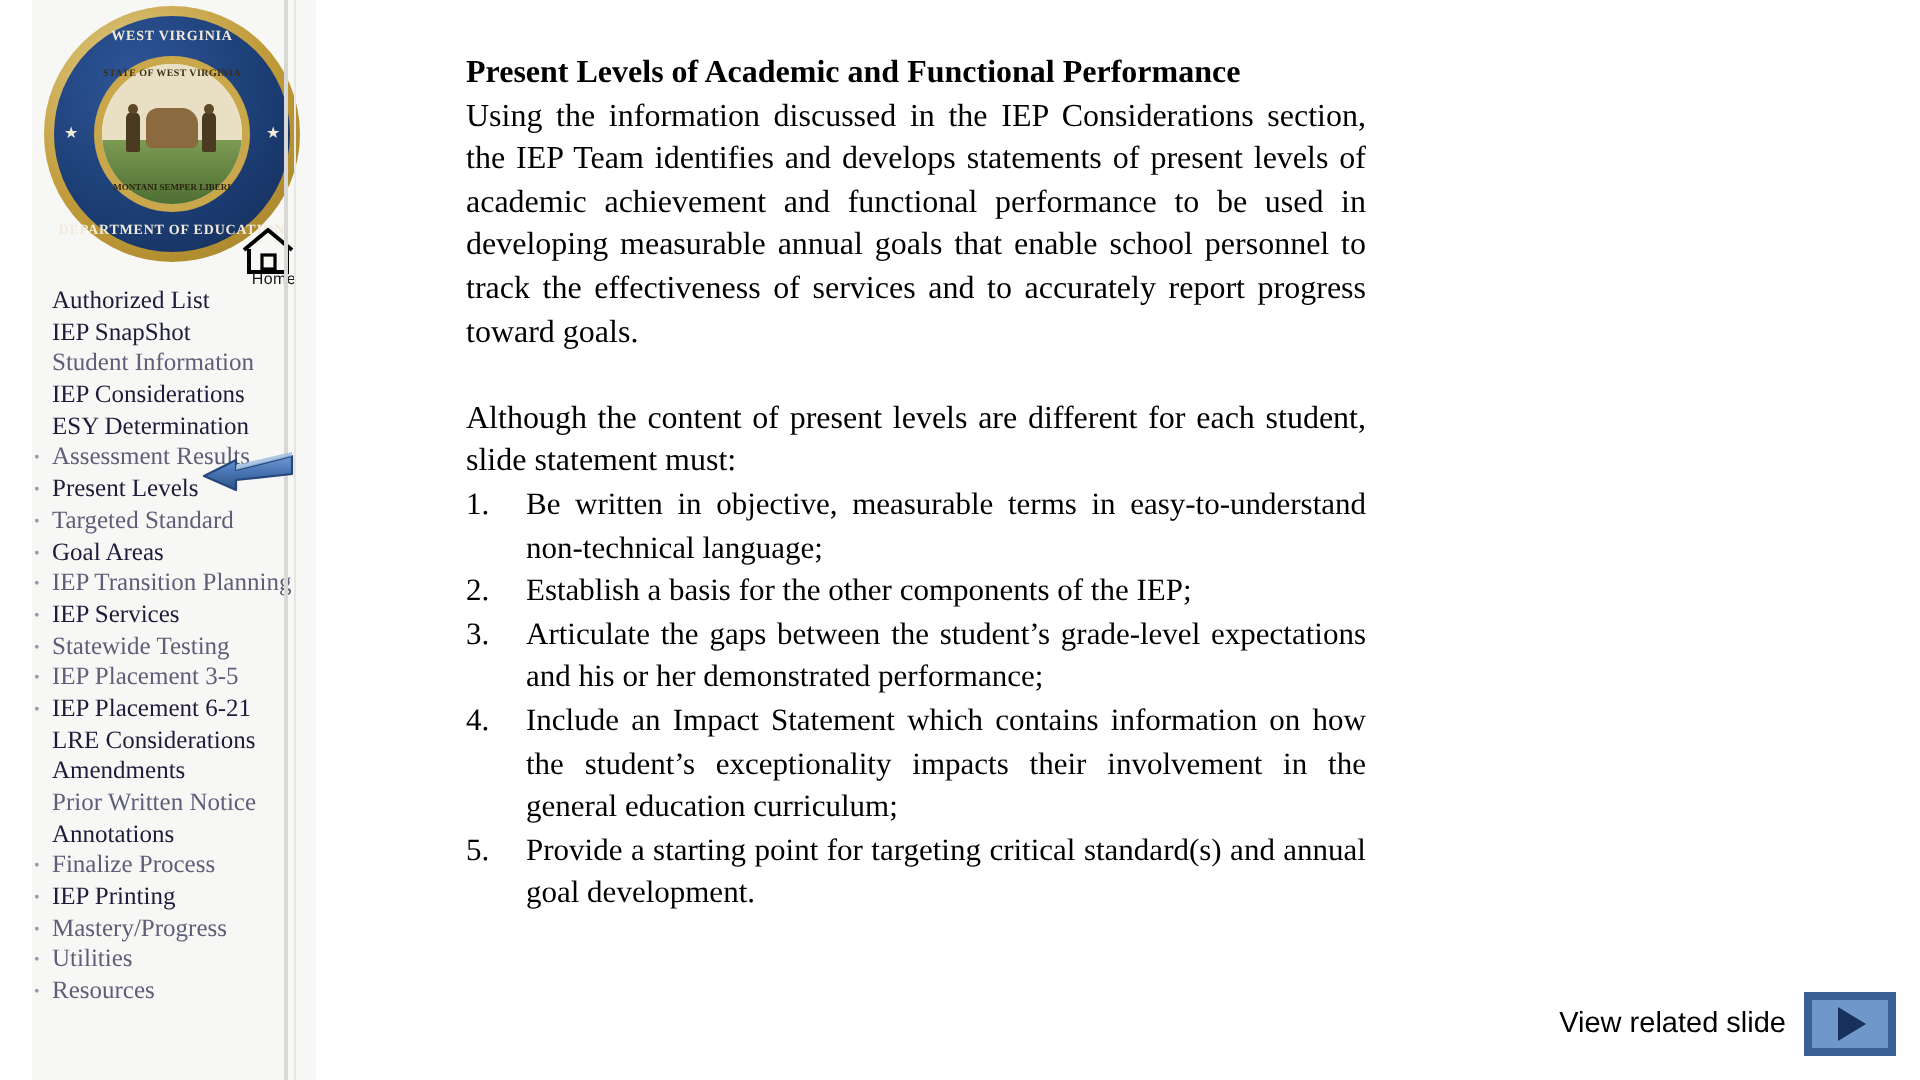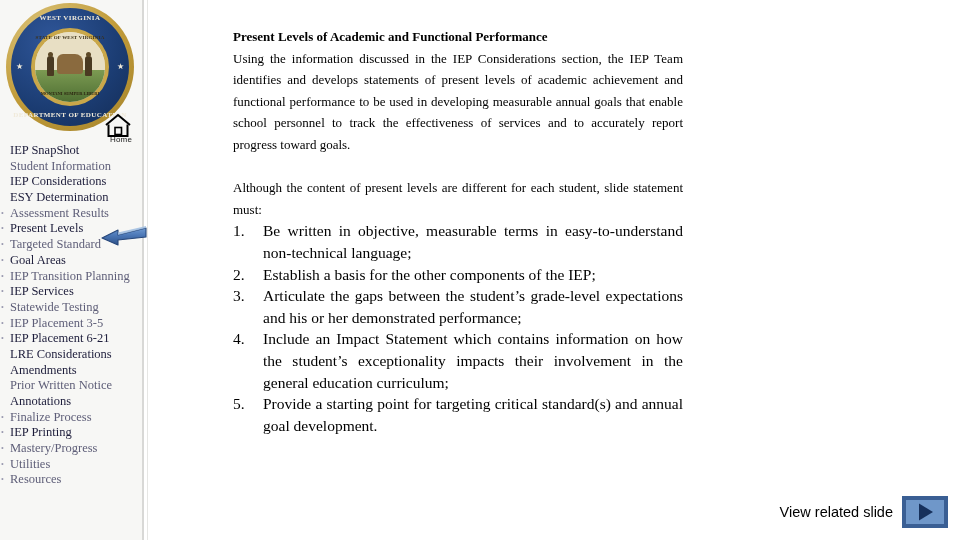--- a/index.html
+++ b/index.html
@@ -11,21 +11,21 @@
     height: 540px;
     background: #ffffff;
     font-family: "Liberation Serif", serif;
     overflow: hidden;
     position: relative;
   }
 
   
   #sidebar {
     position: absolute;
-    left: 0; top: 0;
+    left: 16px; top: 0;
     width: 142px;
     height: 540px;
     background: #f7f7f5;
     overflow: hidden;
   }
   #sidebar-divider {
     position: absolute;
     left: 142px; top: 0;
     width: 2px; height: 540px;
     background: #d8d8d6;
@@ -189,21 +189,21 @@
   }
 
   
   #content {
     position: absolute;
     left: 233px; top: 26px;
     width: 450px;
   }
   .para {
     font-family: "Liberation Serif", serif;
-    font-size: 13px;
+    font-size: 16px;
     line-height: 21.6px;
     color: #000000;
     text-align: justify;
     text-justify: inter-word;
     margin: 0;
   }
   .para.title {
     font-weight: bold;
     text-align: left;
   }
@@ -291,20 +291,21 @@
   <div id="home-icon-wrap">
     <svg id="home-glyph" width="28" height="25" viewBox="0 0 28 25">
       <path d="M2 12 L14 2 L26 12" fill="none" stroke="#000" stroke-width="2"></path>
       <path d="M4.5 11.5 L4.5 23 L23.5 23 L23.5 11.5" fill="none" stroke="#000" stroke-width="2"></path>
       <rect x="11" y="14.5" width="6.5" height="7" fill="none" stroke="#000" stroke-width="1.6"></rect>
     </svg>
     <div id="home-label">Home</div>
   </div>
 
   <div id="sidebar-menu">
+      <div class="menu-item"><span>Authorized List</span></div>
       <div class="menu-item"><span>IEP SnapShot</span></div>
       <div class="menu-item dim"><span>Student Information</span></div>
       <div class="menu-item"><span>IEP Considerations</span></div>
       <div class="menu-item"><span>ESY Determination</span></div>
       <div class="menu-item dim"><span class="bullet">•</span><span>Assessment Results</span></div>
       <div class="menu-item"><span class="bullet">•</span><span>Present Levels</span></div>
       <div class="menu-item dim"><span class="bullet">•</span><span>Targeted Standard</span></div>
       <div class="menu-item"><span class="bullet">•</span><span>Goal Areas</span></div>
       <div class="menu-item dim"><span class="bullet">•</span><span>IEP Transition Planning</span></div>
       <div class="menu-item"><span class="bullet">•</span><span>IEP Services</span></div>

